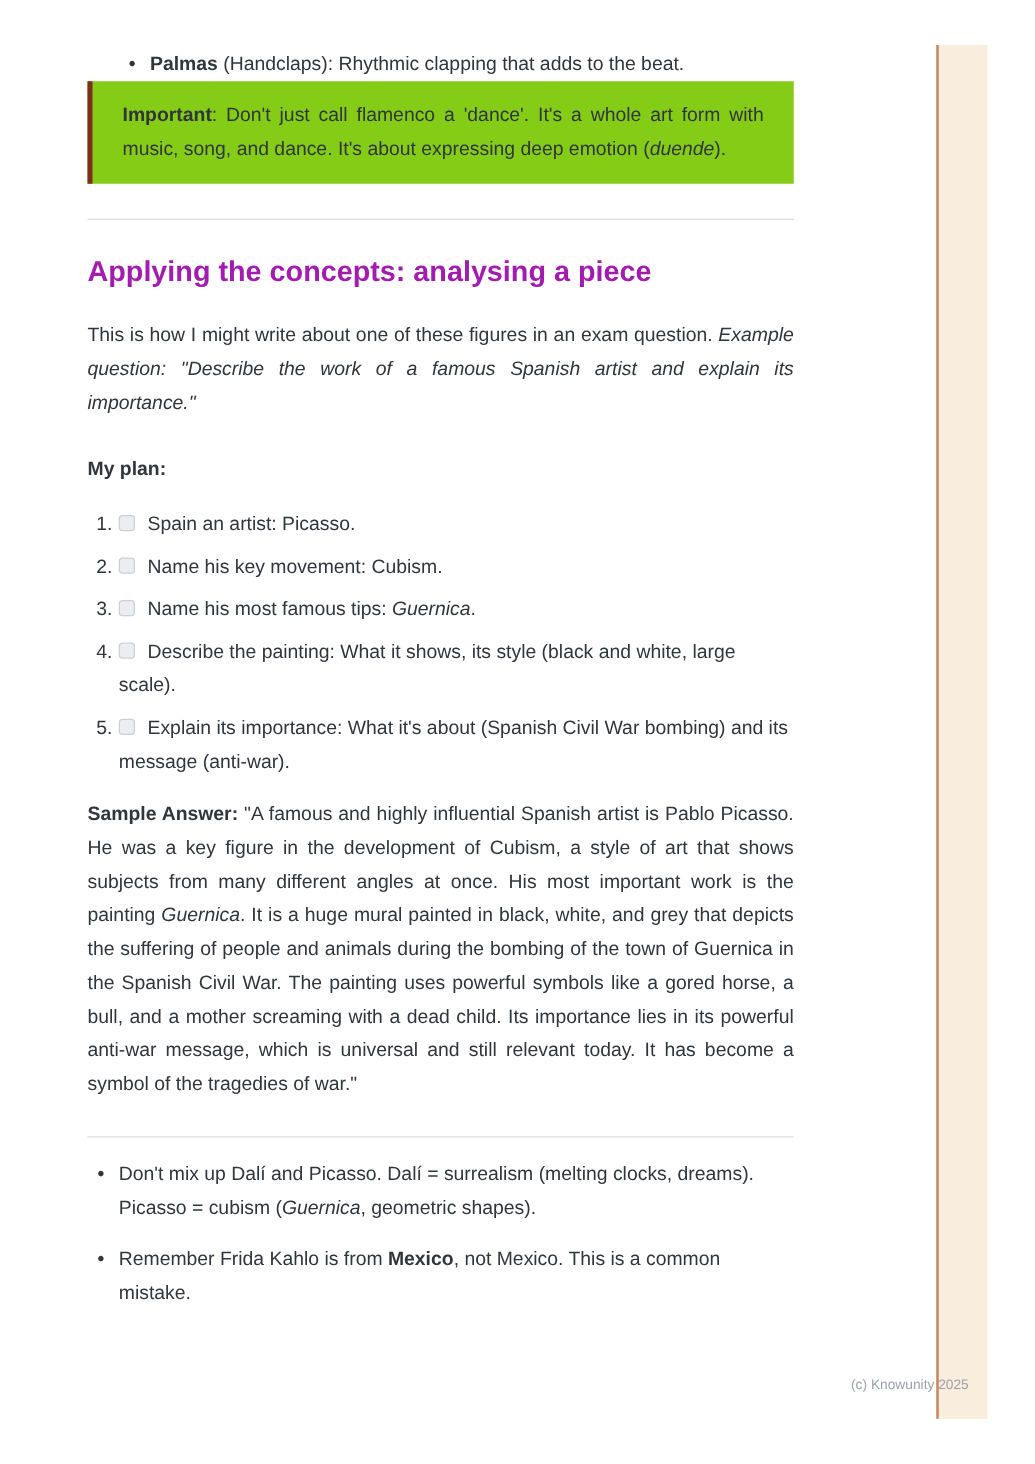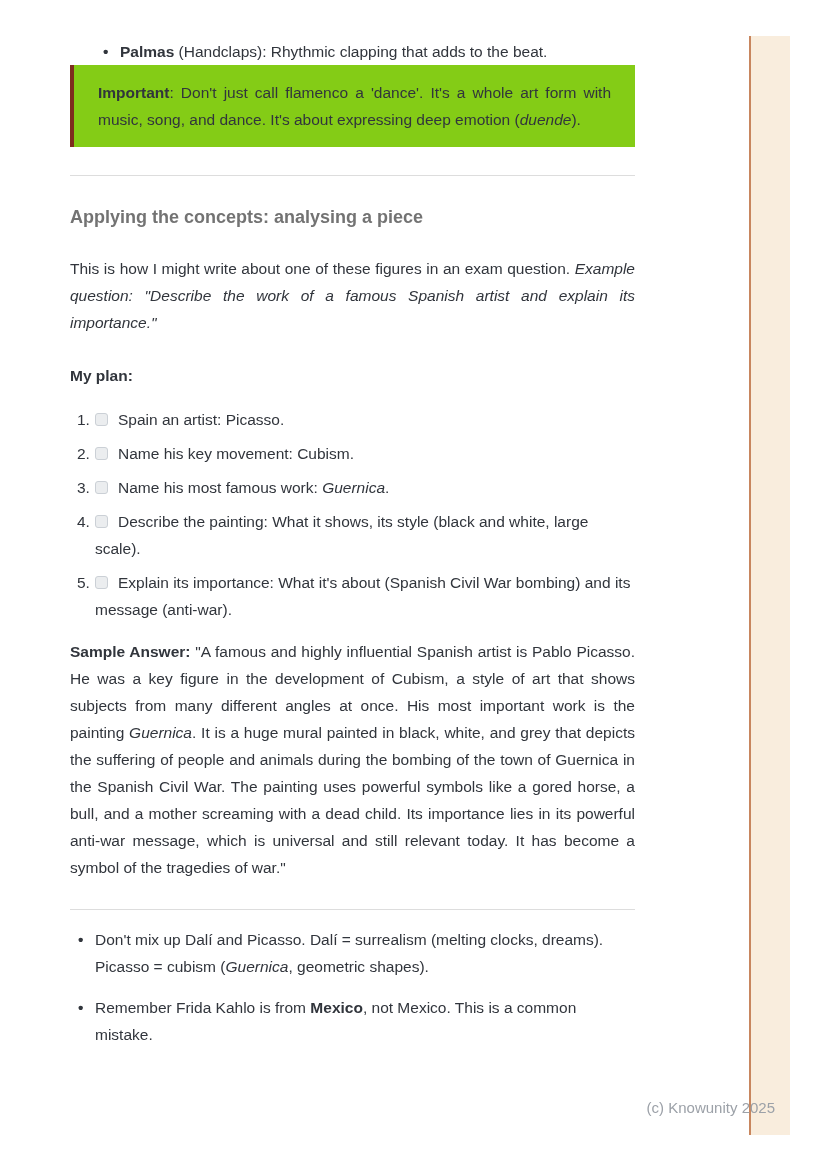--- a/index.html
+++ b/index.html
@@ -30,22 +30,22 @@
   .callout {
     background:#84cc16;
     border-left:4px solid #7E2D1E;
     padding:14px 24px;
   }
 
   hr.divider { border:none; border-top:1px solid #DDDDDD; margin-top:28px; }
 
   h2.sec-title {
     margin-top:27px;
-    color:#737373;
-    font-size:18px;
+    color:#a21caf;
+    font-size:23px;
     line-height:28px;
     font-weight:700;
   }
 
   .intro-p { margin-top:24px; }
   .plan-label { margin-top:26px; font-weight:700; }
 
   ol.steps { list-style:none; margin-top:17px; }
   ol.steps li { position:relative; margin-left:25px; margin-bottom:7px; }
   .step-num { position:absolute; left:-18px; }
@@ -56,21 +56,21 @@
   }
 
   .sample { margin-top:15px; }
 
   ul.tips { list-style:none; margin-top:16px; }
   ul.tips li { position:relative; padding-left:25px; margin-bottom:14px; }
   ul.tips li::before { content:"\2022"; position:absolute; left:8px; font-weight:700; }
 
   .footer {
     position:absolute; top:1101px; right:53px;
-    font-size:15px; line-height:14px; color:#9CA1A8; z-index:2;
+    font-size:11px; line-height:14px; color:#9CA1A8; z-index:2;
   }
 </style>
 </head>
 <body>
 
 <div class="page">
 
   <div class="side-strip"></div>
 
   <div class="content">
@@ -94,21 +94,21 @@
     <p class="plan-label">My plan:</p>
 
     <ol class="steps">
       <li>
         <span class="step-num">1.</span><span class="checkbox"></span><span><span>Spain an artist: Picasso.</span></span>
       </li>
       <li>
         <span class="step-num">2.</span><span class="checkbox"></span><span><span>Name his key movement: Cubism.</span></span>
       </li>
       <li>
-        <span class="step-num">3.</span><span class="checkbox"></span><span><span>Name his most famous work: </span><span class="s-i">Guernica</span><span>.</span></span>
+        <span class="step-num">3.</span><span class="checkbox"></span><span><span>Name his most famous tips: </span><span class="s-i">Guernica</span><span>.</span></span>
       </li>
       <li>
         <span class="step-num">4.</span><span class="checkbox"></span><span><span>Describe the painting: What it shows, its style (black and white, large scale).</span></span>
       </li>
       <li>
         <span class="step-num">5.</span><span class="checkbox"></span><span><span>Explain its importance: What it's about (Spanish Civil War bombing) and its message (anti-war).</span></span>
       </li>
     </ol>
 
     <p class="sample just"><span class="s-b">Sample Answer:</span><span> "A famous and highly influential Spanish artist is Pablo Picasso. He was a key figure in the development of Cubism, a style of art that shows subjects from many different angles at once. His most important work is the painting </span><span class="s-i">Guernica</span><span>. It is a huge mural painted in black, white, and grey that depicts the suffering of people and animals during the bombing of the town of Guernica in the Spanish Civil War. The painting uses powerful symbols like a gored horse, a bull, and a mother screaming with a dead child. Its importance lies in its powerful anti-war message, which is universal and still relevant today. It has become a symbol of the tragedies of war."</span></p>

